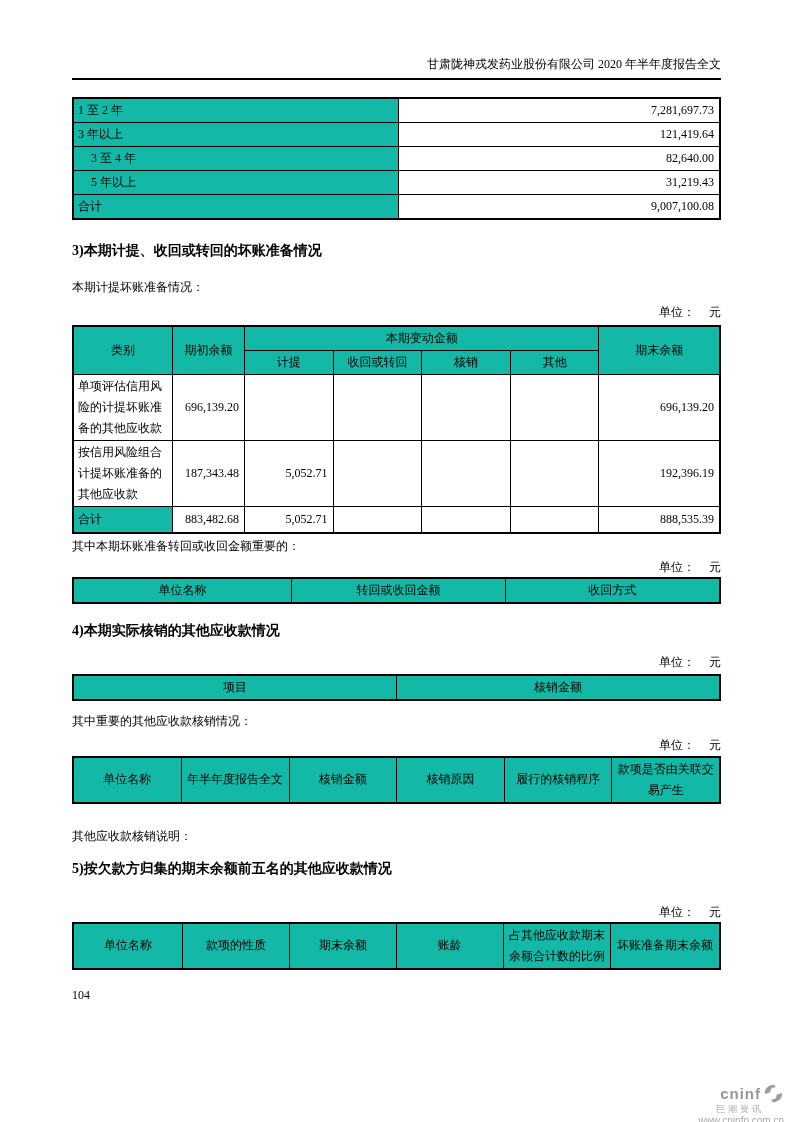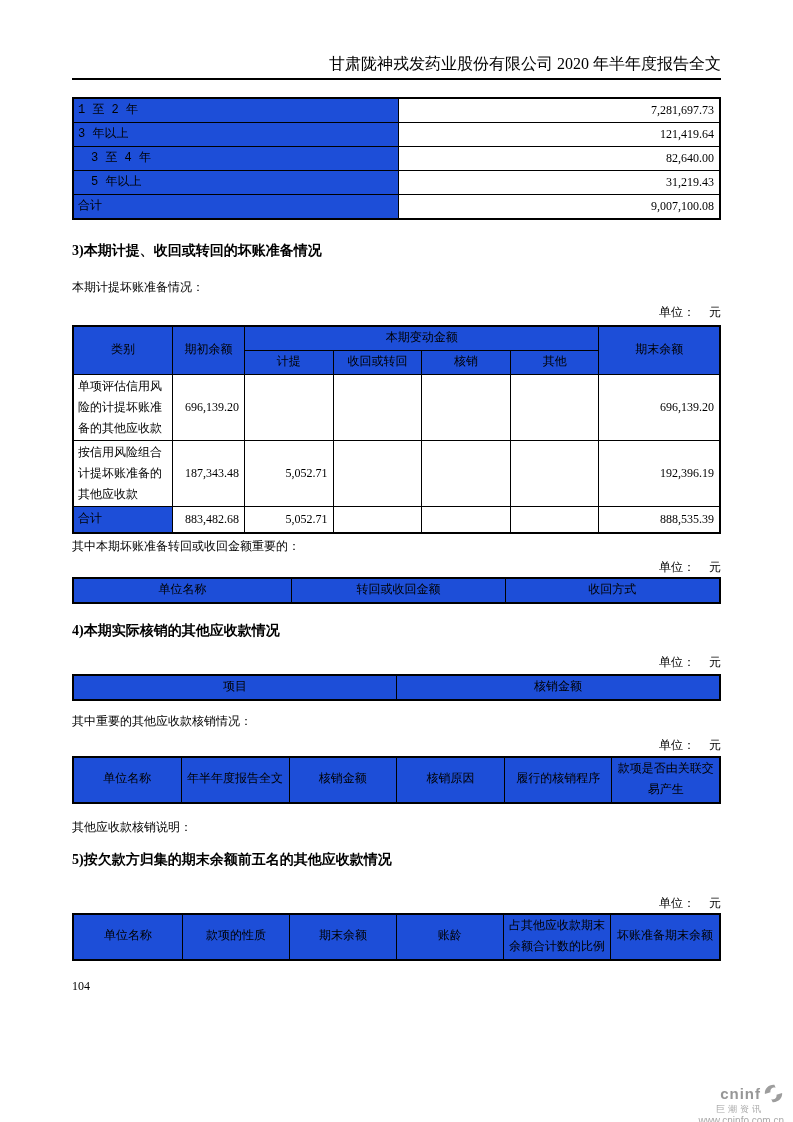--- a/index.html
+++ b/index.html
@@ -6,30 +6,30 @@
   html,body { background:#ffffff; }
   body {
     width:793px; height:1122px; position:relative; overflow:hidden;
     font-family:"Liberation Serif","DejaVu Serif",serif; color:#000;
   }
   .content { width:793px; padding:0 72px; }
 
   
   .doc-header {
     padding-top:56px; padding-bottom:6px; border-bottom:2px solid #000;
-    text-align:right; font-size:16px; line-height:16px;
+    text-align:right; font-size:12px; line-height:16px;
   }
 
   
   .tbl { width:100%; border-collapse:collapse; table-layout:fixed; border:2px solid #000; }
   .tbl td {
     border:1px solid #000; font-size:12px; padding:1px 4px;
     vertical-align:middle; word-break:break-all; line-height:21px;
   }
-  .shade { background:#1d4ed8;font-family:Liberation Mono, monospace; }
+  .shade { background:#14b8a6; }
   .num { text-align:right; padding-right:5px !important; }
   .ctr { text-align:center; }
 
   
   .aging { margin-top:17px; }
   .aging td { height:24px; }
   .aging .indent { padding-left:17px; }
 
   
   .sec-heading { font-size:14px; font-weight:bold; line-height:18px; }
@@ -53,21 +53,21 @@
   .recovery { margin-top:2px; }
   .hdr-row td { height:25px; }
 
   .sec-h4 { margin-top:18px; }
   .u-3 { margin-top:14px; }
   .writeoff { margin-top:4px; }
   .note-2 { margin-top:12px; }
   .u-4 { margin-top:8px; }
   .imp-writeoff { margin-top:3px; }
   .imp-writeoff td, .top5 td { height:44px; }
-  .note-3 { margin-top:15px; }
+  .note-3 { margin-top:24px; }
 
   .sec-h5 { margin-top:16px; }
   .u-5 { margin-top:26px; }
   .top5 { margin-top:2px; }
 
   .page-number { margin-top:18px; text-align:left; font-size:12px; line-height:14px; }
 
   
   .cninfo {
     position:absolute; right:9px; top:1084px;

